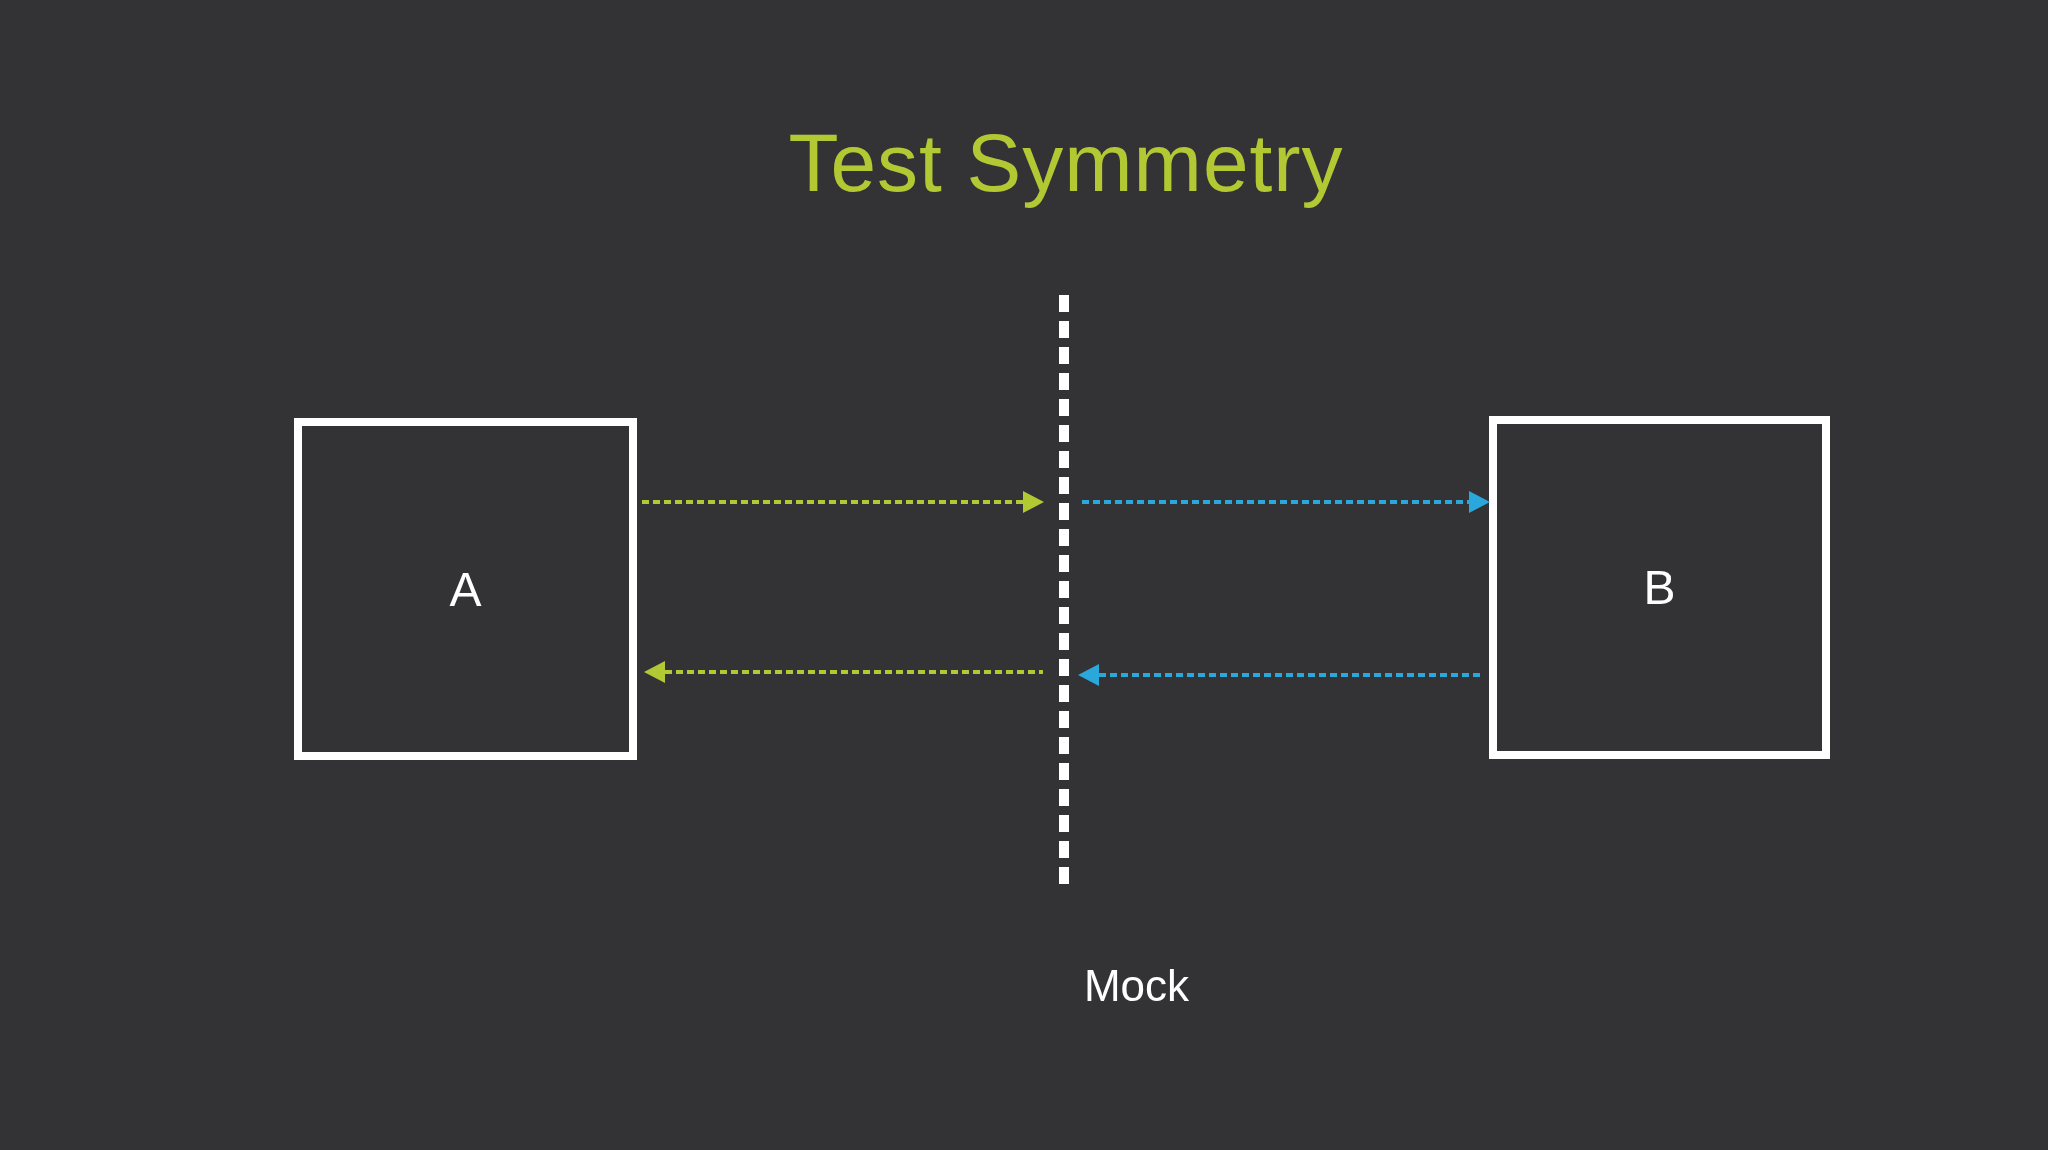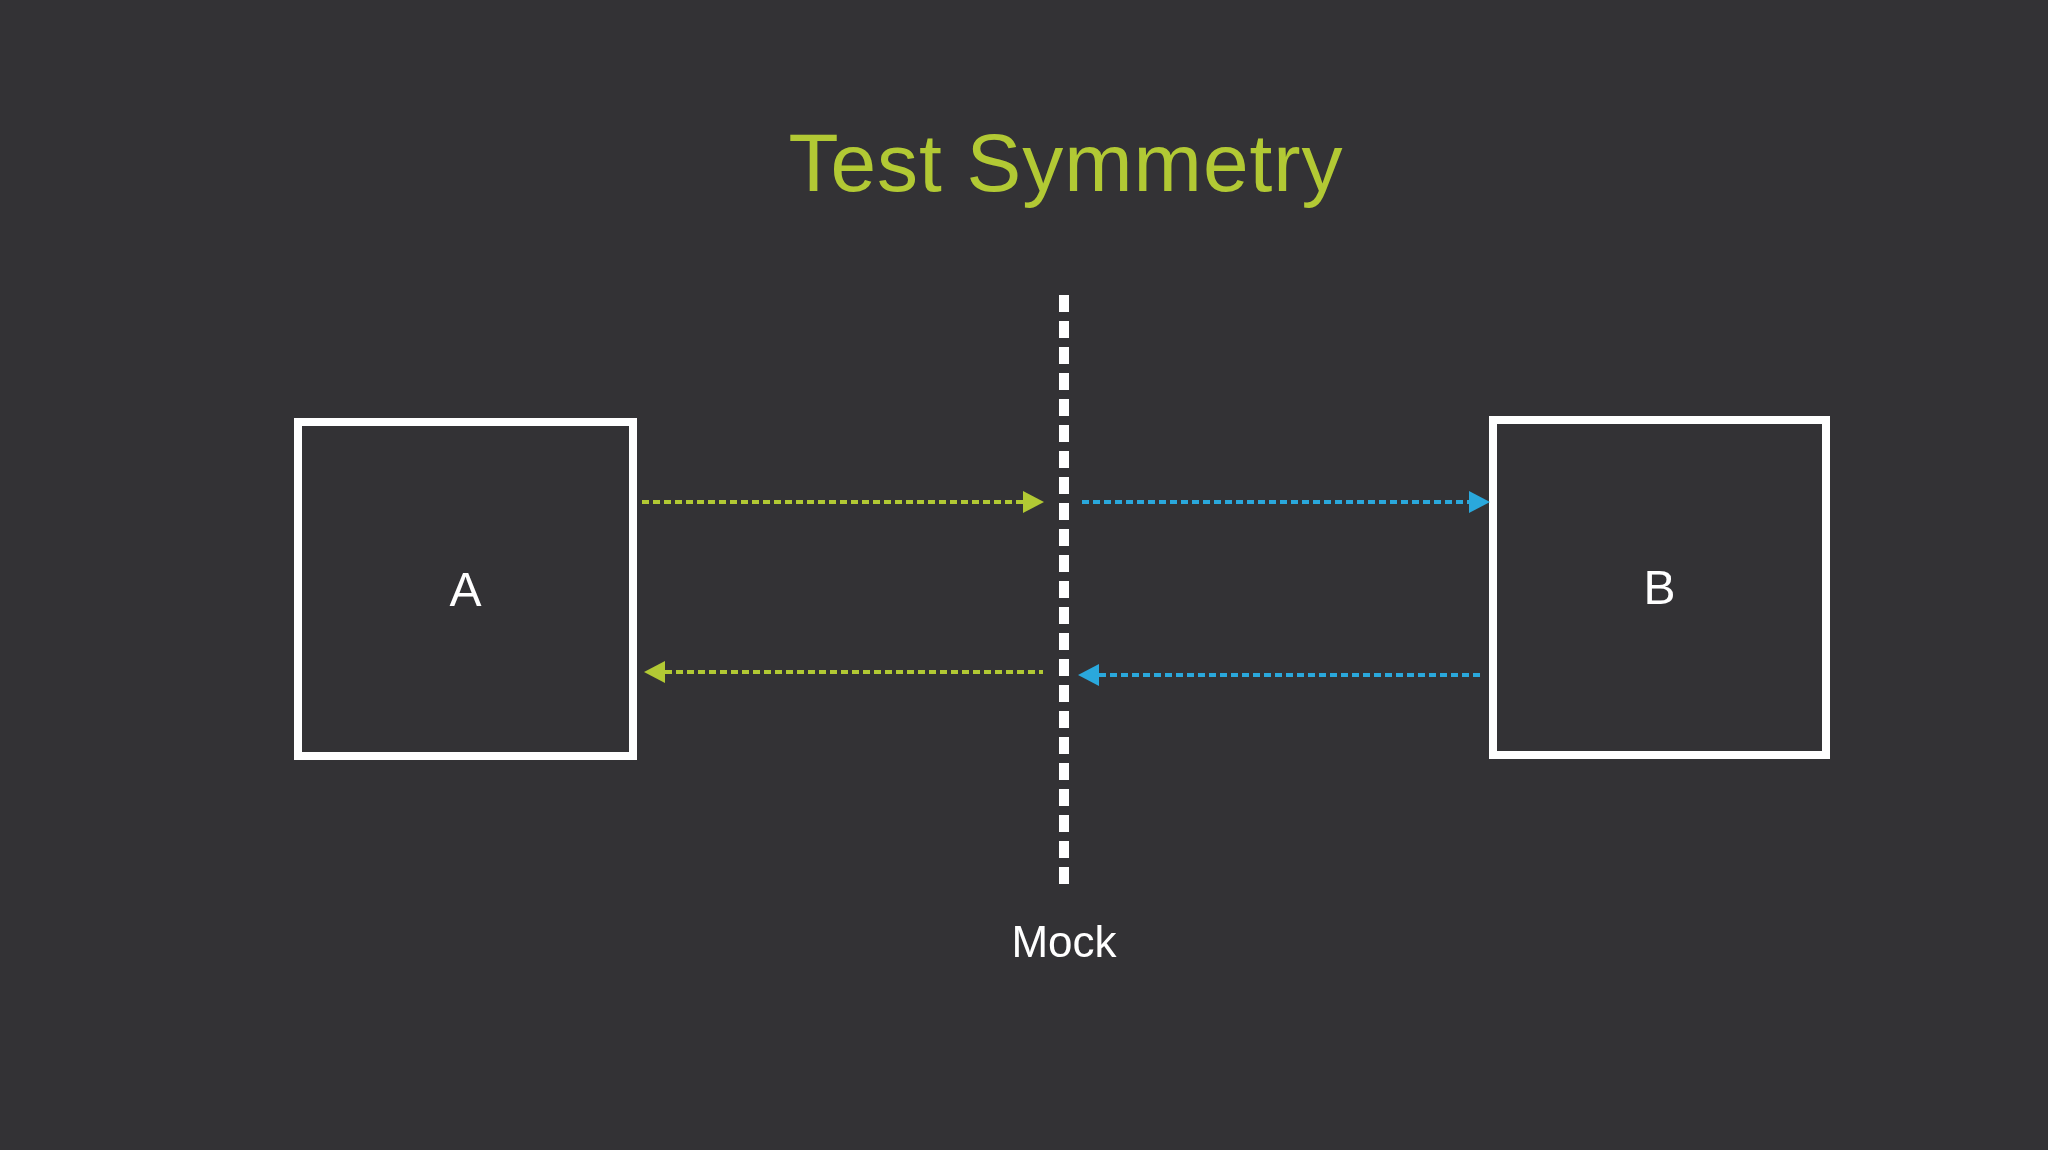--- a/index.html
+++ b/index.html
@@ -49,22 +49,22 @@
     left: 1017px; top: 253px;
     width: 10px; height: 594px;
     background: repeating-linear-gradient(
       to bottom,
       var(--box-border, #ffffff) 0px, var(--box-border, #ffffff) 17px,
       transparent 17px, transparent 26px
     );
   }
   .mock-label {
     position: absolute;
-    top: 875px; left: 897px; width: 250px;
-    text-align: center;
+    top: 919px; left: 897px; width: 250px;
+    text-align: right;
     font-size: 44px;
     color: var(--text, #ffffff);
   }
 
   .h-dash {
     position: absolute;
     height: 4px;
   }
   .h-dash.green {
     background: repeating-linear-gradient(

